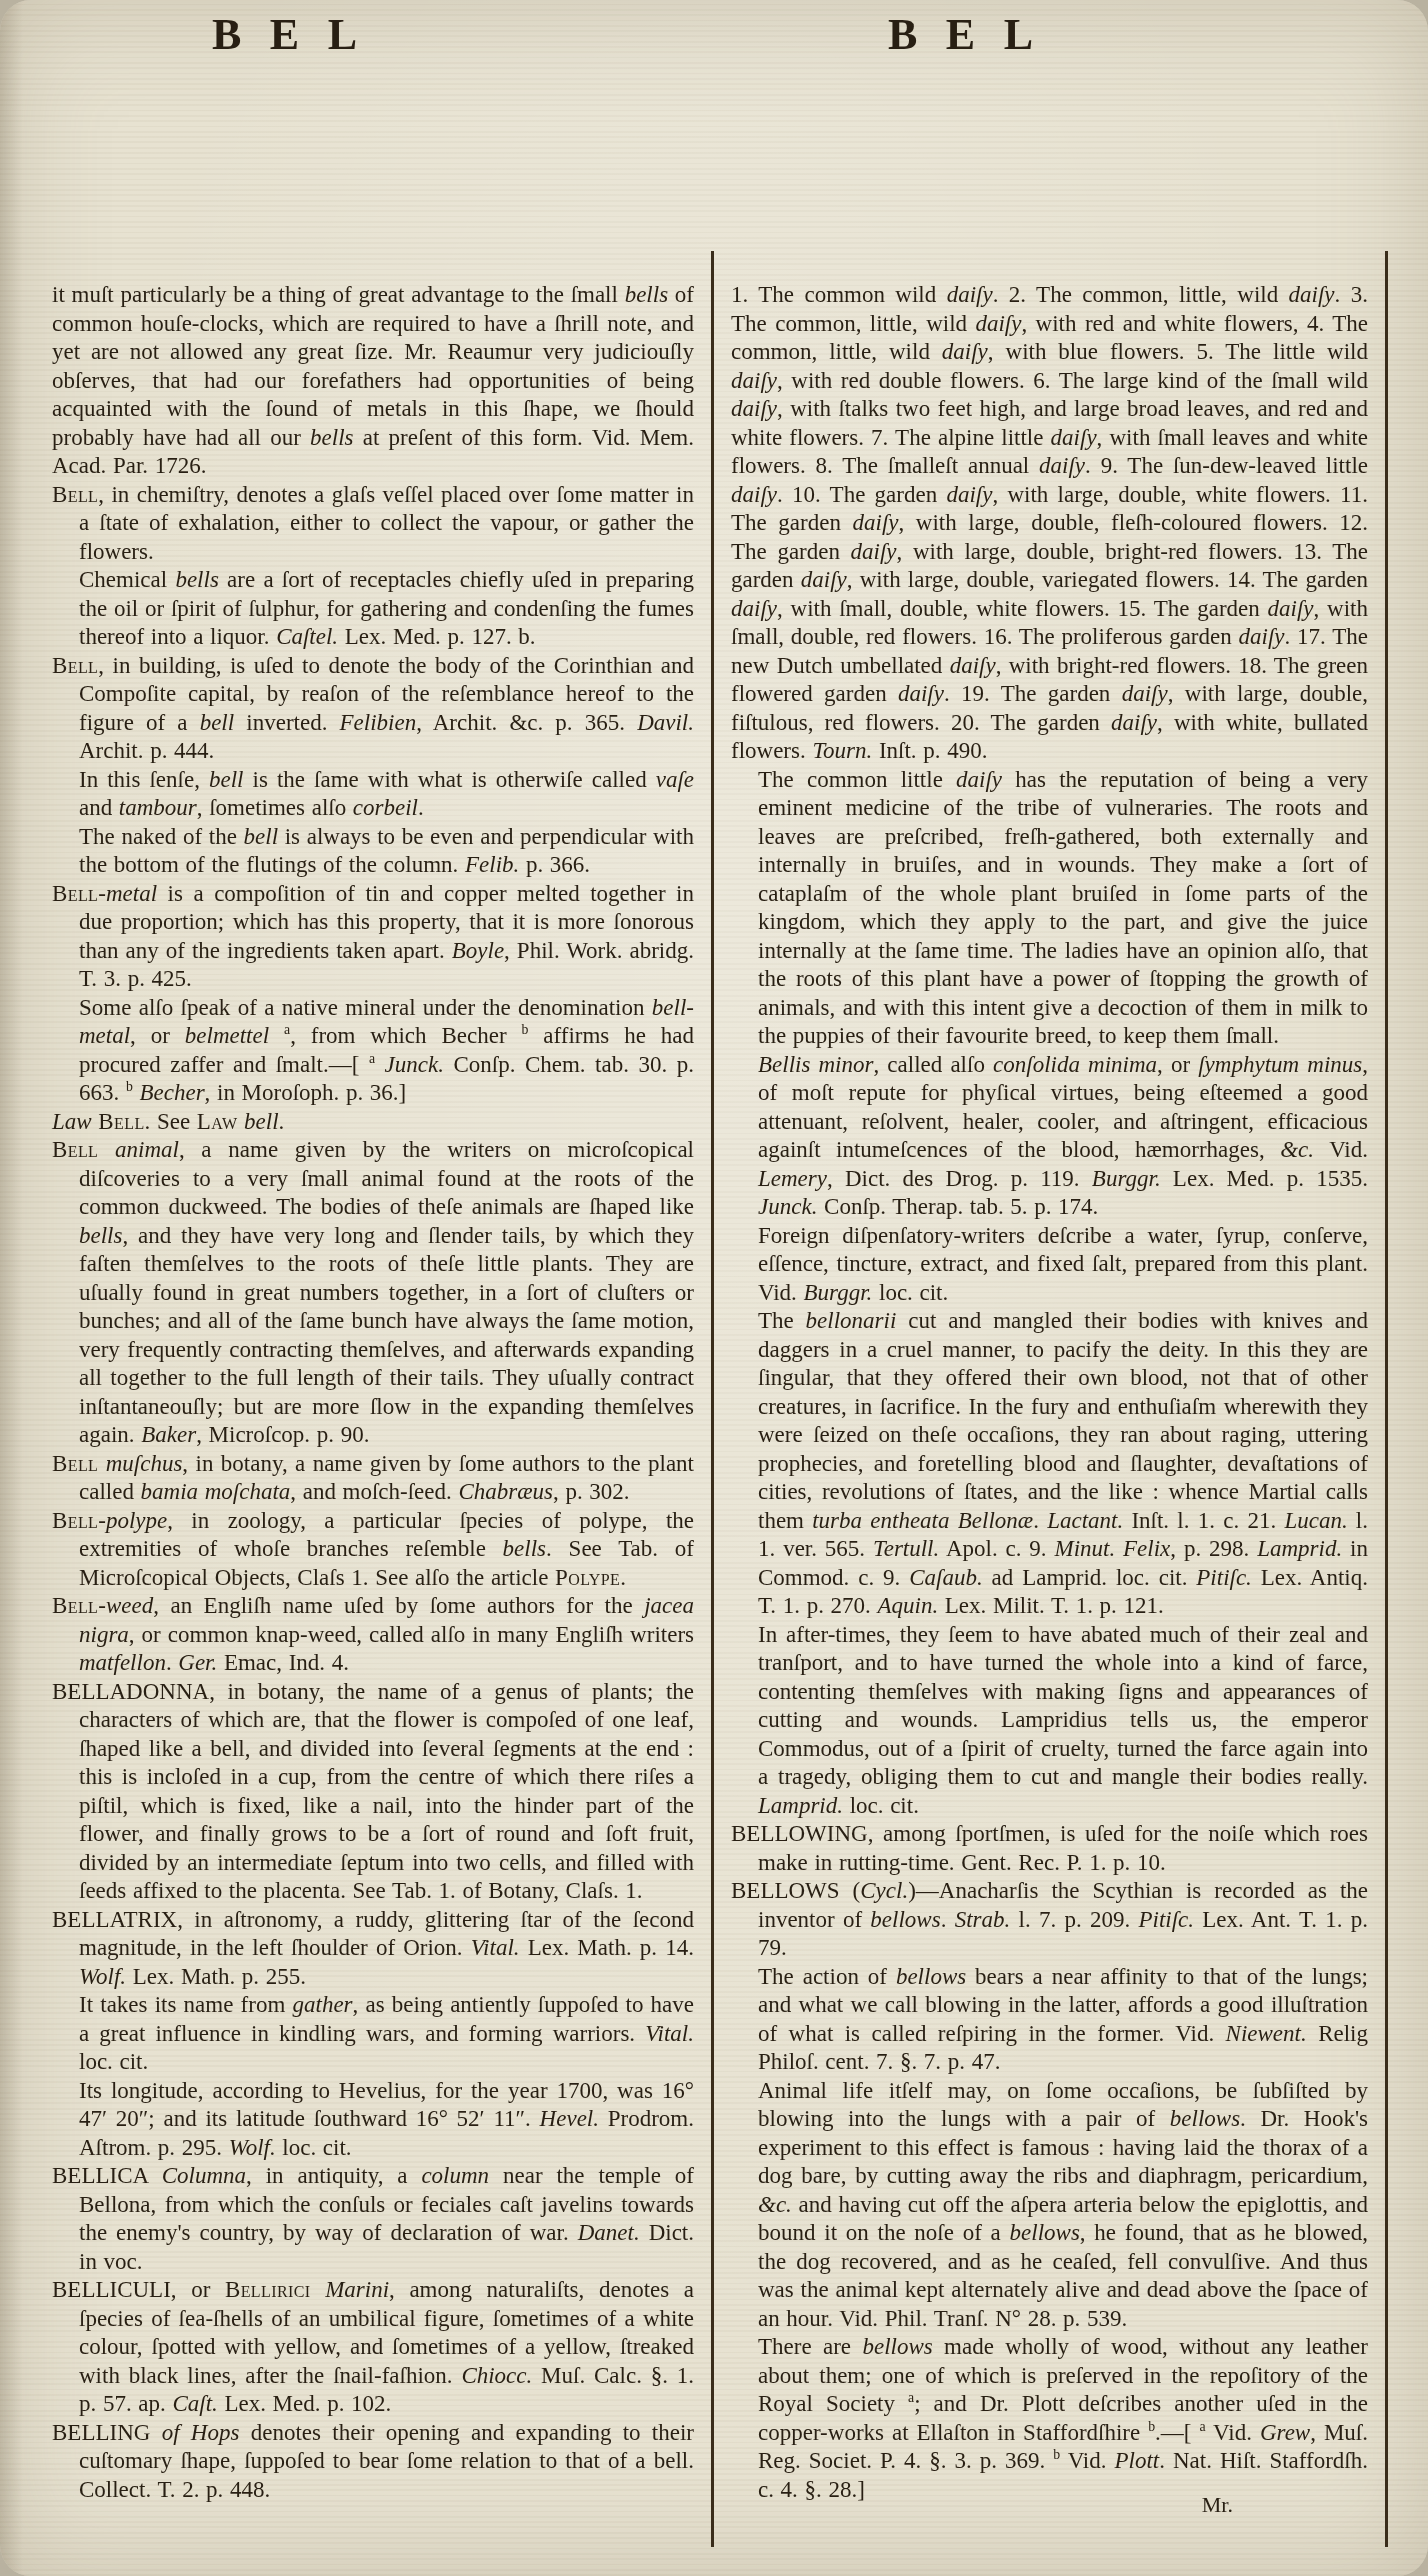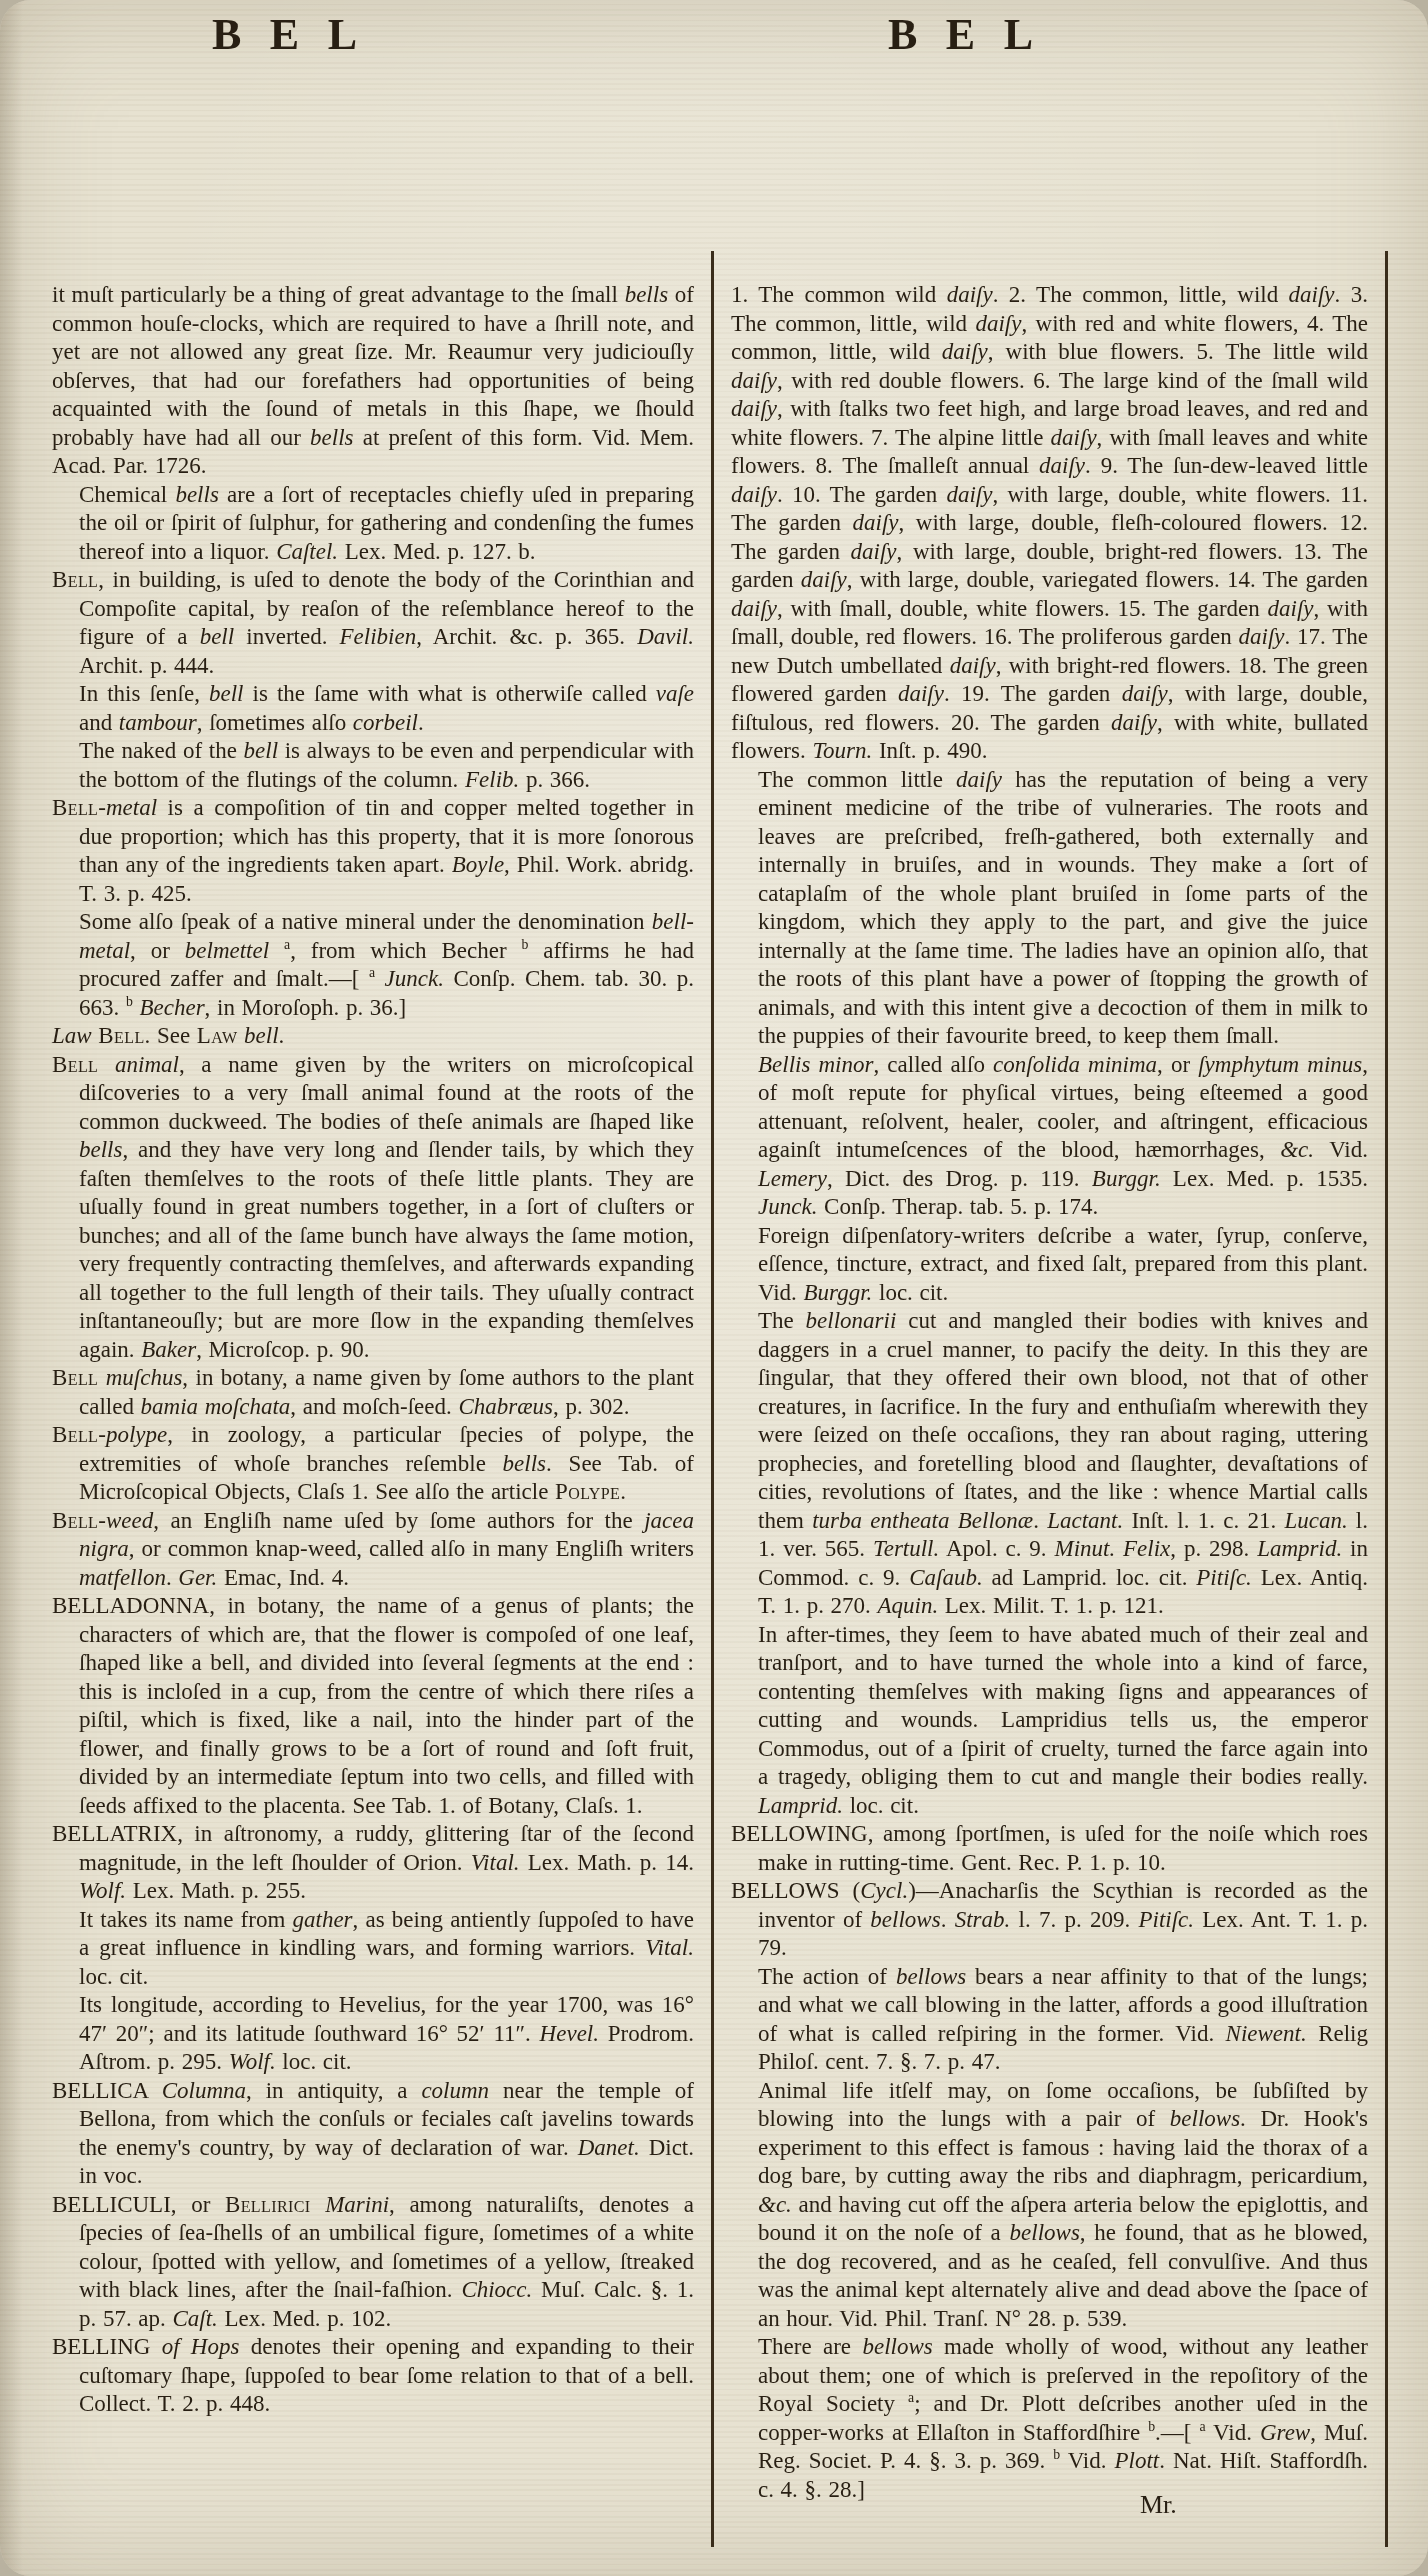--- a/index.html
+++ b/index.html
@@ -26,38 +26,39 @@
   .cols{position:absolute;top:281px;left:52px;display:flex;}
   .col{width:642px;font-size:23px;line-height:28.5px;text-align:justify;
     word-spacing:0.9px;}
   .col.right{margin-left:37px;width:637px;}
   .col p{margin:0;text-align:justify;}
   .col p.entry{padding-left:27px;text-indent:-27px;}
   .col p.cont{padding-left:27px;}
   .col p.flush{padding:0;}
   .sc{font-variant:small-caps;letter-spacing:0.4px;}
   sup{font-size:0.6em;line-height:0;vertical-align:super;}
-  .catchword{position:absolute;left:1140px;top:2491px;width:196px;
-    font-size:26px;line-height:28.5px;}
+  .catchword{position:absolute;left:1037px;top:2491px;width:196px;
+    text-align:right;font-size:22px;line-height:28.5px;}
 </style>
 </head>
 <body>
 
 <div class="page">
   <div class="binding-shadow"></div>
 
   <div class="running-head left">BEL</div>
   <div class="running-head right">BEL</div>
 
   <div class="col-rule mid"></div>
   <div class="col-rule edge"></div>
 
   <div class="cols">
     <div class="col left">
         <p class="flush">it muſt particularly be a thing of great advantage to the ſmall <i>bells</i> of common houſe-clocks, which are required to have a ſhrill note, and yet are not allowed any great ſize. Mr. Reaumur very judiciouſly obſerves, that had our forefathers had opportunities of being acquainted with the ſound of metals in this ſhape, we ſhould probably have had all our <i>bells</i> at preſent of this form. Vid. Mem. Acad. Par. 1726.</p>
+        <p class="entry"><span class="sc">Bell</span>, in chemiſtry, denotes a glaſs veſſel placed over ſome matter in a ſtate of exhalation, either to collect the vapour, or gather the flowers.</p>
         <p class="cont">Chemical <i>bells</i> are a ſort of receptacles chiefly uſed in preparing the oil or ſpirit of ſulphur, for gathering and condenſing the fumes thereof into a liquor. <i>Caſtel.</i> Lex. Med. p. 127. b.</p>
         <p class="entry"><span class="sc">Bell</span>, in building, is uſed to denote the body of the Corinthian and Compoſite capital, by reaſon of the reſemblance hereof to the figure of a <i>bell</i> inverted. <i>Felibien</i>, Archit. &amp;c. p. 365. <i>Davil.</i> Archit. p. 444.</p>
         <p class="cont">In this ſenſe, <i>bell</i> is the ſame with what is otherwiſe called <i>vaſe</i> and <i>tambour</i>, ſometimes alſo <i>corbeil</i>.</p>
         <p class="cont">The naked of the <i>bell</i> is always to be even and perpendicular with the bottom of the flutings of the column. <i>Felib.</i> p. 366.</p>
         <p class="entry"><span class="sc">Bell</span>-<i>metal</i> is a compoſition of tin and copper melted together in due proportion; which has this property, that it is more ſonorous than any of the ingredients taken apart. <i>Boyle</i>, Phil. Work. abridg. T. 3. p. 425.</p>
         <p class="cont">Some alſo ſpeak of a native mineral under the denomination <i>bell-metal</i>, or <i>belmettel</i> <sup>a</sup>, from which Becher <sup>b</sup> affirms he had procured zaffer and ſmalt.—[ <sup>a</sup> <i>Junck.</i> Conſp. Chem. tab. 30. p. 663. <sup>b</sup> <i>Becher</i>, in Moroſoph. p. 36.]</p>
         <p class="entry"><i>Law</i> <span class="sc">Bell</span>. See <span class="sc">Law</span> <i>bell</i>.</p>
         <p class="entry"><span class="sc">Bell</span> <i>animal</i>, a name given by the writers on microſcopical diſcoveries to a very ſmall animal found at the roots of the common duckweed. The bodies of theſe animals are ſhaped like <i>bells</i>, and they have very long and ſlender tails, by which they faſten themſelves to the roots of theſe little plants. They are uſually found in great numbers together, in a ſort of cluſters or bunches; and all of the ſame bunch have always the ſame motion, very frequently contracting themſelves, and afterwards expanding all together to the full length of their tails. They uſually contract inſtantaneouſly; but are more ſlow in the expanding themſelves again. <i>Baker</i>, Microſcop. p. 90.</p>
         <p class="entry"><span class="sc">Bell</span> <i>muſchus</i>, in botany, a name given by ſome authors to the plant called <i>bamia moſchata</i>, and moſch-ſeed. <i>Chabræus</i>, p. 302.</p>
         <p class="entry"><span class="sc">Bell</span>-<i>polype</i>, in zoology, a particular ſpecies of polype, the extremities of whoſe branches reſemble <i>bells</i>. See Tab. of Microſcopical Objects, Claſs 1. See alſo the article <span class="sc">Polype</span>.</p>

